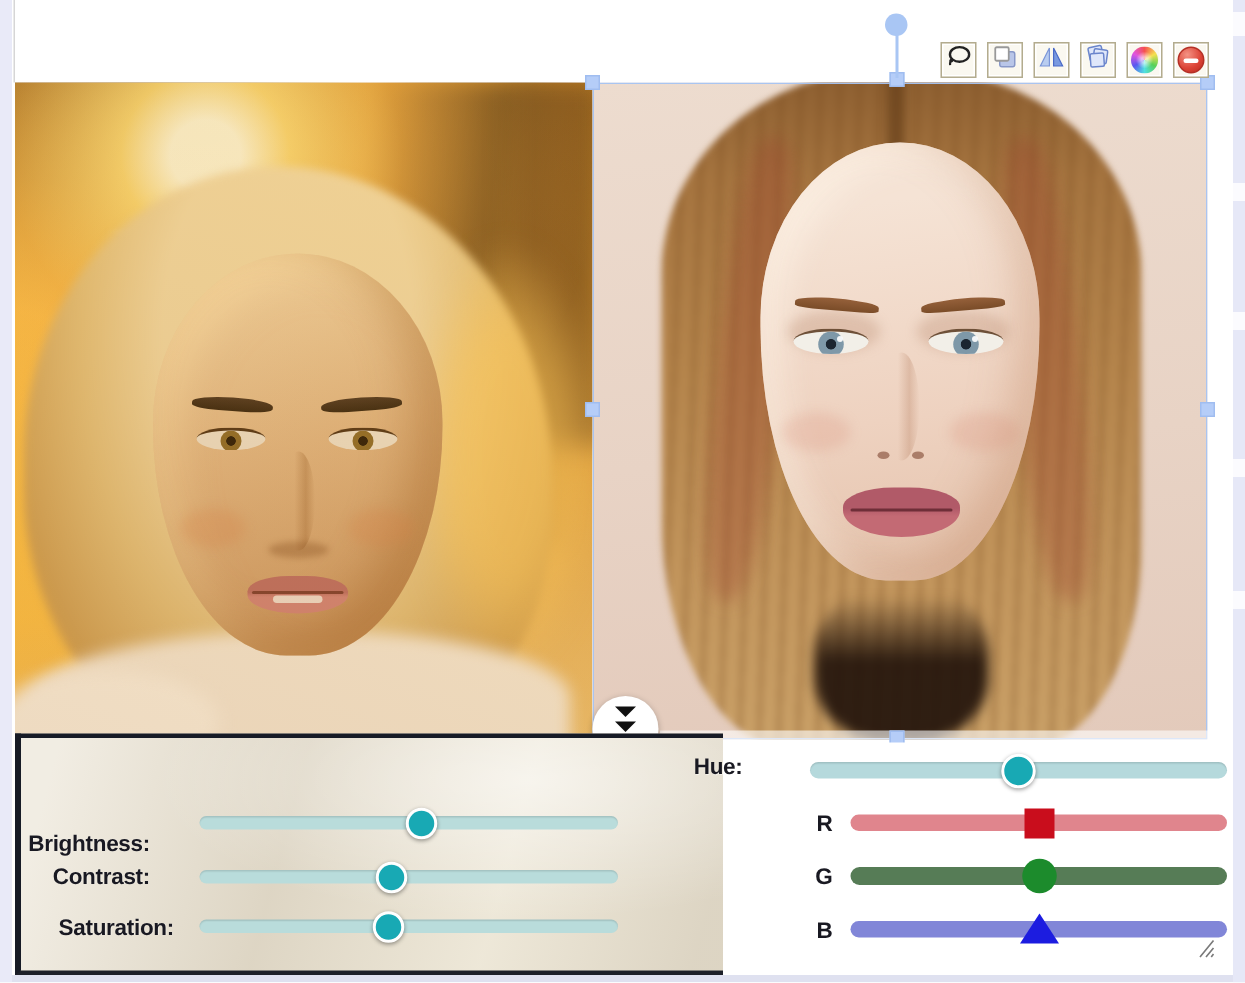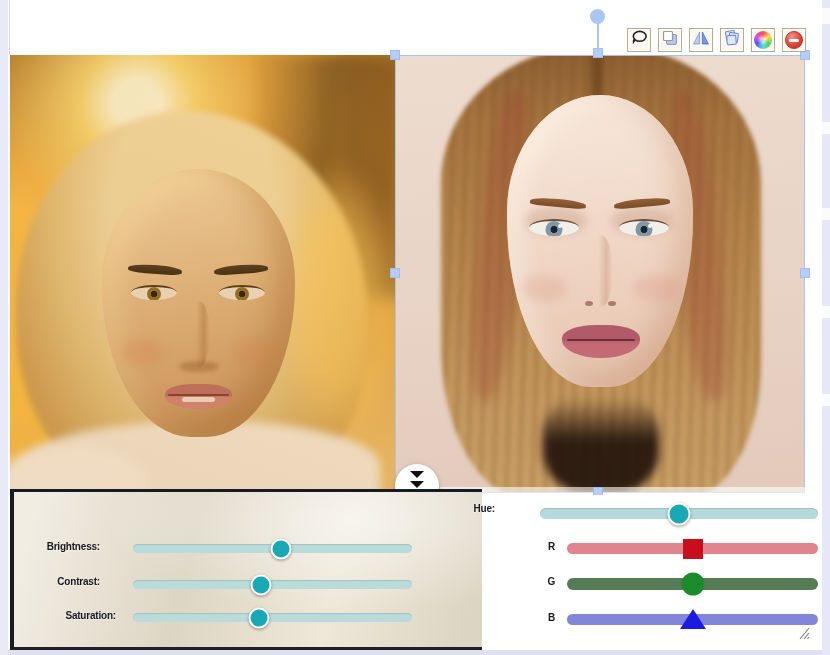--- a/index.html
+++ b/index.html
@@ -124,21 +124,21 @@
   .adjust-panel { position:absolute; left:10px; top:489px; width:472px; height:161px; z-index:6;
     border-left:4px solid #171b26; border-top:3px solid #171b26; border-bottom:3px solid #1d2029;
     background:
       radial-gradient(ellipse at 72% 18%, rgba(255,255,255,.55), transparent 52%),
       linear-gradient(105deg, rgba(255,255,255,.38) 5%, rgba(203,193,173,.38) 38%, rgba(242,237,222,.5) 68%, rgba(198,188,168,.35) 96%),
       #e9e2d2; }
   .color-panel { position:absolute; left:482px; top:495px; width:340px; height:155px; background:#fff; z-index:6; }
   .resize-grip { position:absolute; right:10px; bottom:6px; z-index:7; }
 
   
-  .slider-label { position:absolute; z-index:8; font-weight:bold; font-size:10px; letter-spacing:-0.2px; color:#191922;
+  .slider-label { position:absolute; z-index:8; font-weight:bold; font-size:15px; letter-spacing:-0.2px; color:#191922;
     text-align:right; text-shadow:0.5px 0.5px 0 rgba(255,255,255,.45); }
   .track { position:absolute; border-radius:6px; z-index:8; box-shadow:inset 0 1px 1px rgba(0,0,0,.12); }
   .track-adjust { height:9px;  background:#b9dcdb; }
   .track-hue    { height:11px; background:#b5d9dc; }
   .track-r      { height:11px; background:#e0858d; box-shadow:none; }
   .track-g      { height:12px; background:#567c56; box-shadow:none; }
   .track-b      { height:11px; background:#8186d8; box-shadow:none; }
   .thumb { position:absolute; top:50%; transform:translate(-50%,-50%); z-index:9; cursor:pointer; }
   .thumb-teal { width:21px; height:21px; border-radius:50%; background:#18a9b4; border:2px solid #fff;
     box-shadow:0 1px 3px rgba(0,0,0,.4); }
@@ -281,21 +281,21 @@
 
   <div class="adjust-panel"></div>
   <div class="color-panel">
     <span class="resize-grip">
       <svg width="16" height="14" viewBox="0 0 16 14">
           <path d="M4 13 L13 2 M8 13 L13 7 M11.5 13 L13 11" stroke="#7a7a7a" stroke-width="1.1" fill="none"></path>
         </svg>
     </span>
   </div>
 
-  <div class="slider-label" style="left:12px; top:541px; width:88px;">Brightness:</div>
+  <div class="slider-label" style="left:12px; top:554px; width:88px;">Brightness:</div>
   <div class="track track-adjust" style="left:133px; top:544px; width:279px;">
     <div class="thumb thumb-teal" style="left: 53%;"></div>
   </div>
 
   <div class="slider-label" style="left:12px; top:576px; width:88px;">Contrast:</div>
   <div class="track track-adjust" style="left:133px; top:580px; width:279px;">
     <div class="thumb thumb-teal" style="left: 46%;"></div>
   </div>
 
   <div class="slider-label" style="left:28px; top:610px; width:88px;">Saturation:</div>

